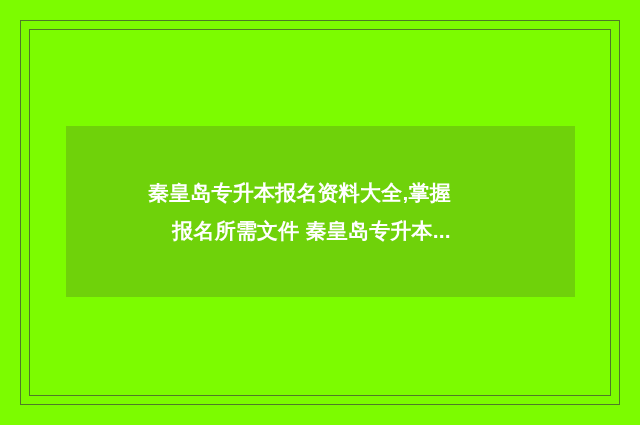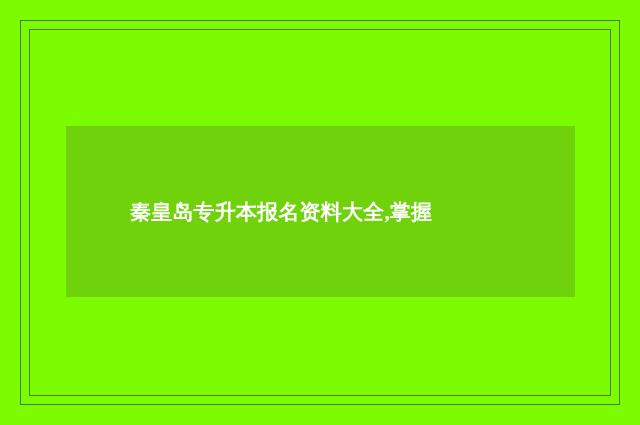--- a/index.html
+++ b/index.html
@@ -55,23 +55,23 @@
     background: #6fd20a;
     box-sizing: border-box;
     display: flex;
     flex-direction: column;
     justify-content: center;
     align-items: flex-start;
   }
 
   .headline {
     margin: 0;
-    padding: 0 0 0 64px;
+    padding: 0 0 0 82px;
     color: #ffffff;
-    font-family: Liberation Serif, serif;
+    font-family: Liberation Sans, sans-serif;
     font-weight: bold;
     font-size: 21px;
     line-height: 38px;
     letter-spacing: 0.2px;
     text-align: right;
     white-space: nowrap;
   }
   .headline-line {
     display: block;
   }
@@ -80,16 +80,17 @@
 <body>
 
 <div class="canvas" style="background: rgb(124, 252, 0);">
 
   <div class="frame-outer" style="border-color: rgb(79, 122, 40); inset: 20px;"></div>
   <div class="frame-inner" style="border-color: rgb(79, 122, 40); inset: 29px;"></div>
 
   <div class="content-card" style="background: rgb(111, 210, 10);">
     <div class="headline" style="color: rgb(255, 255, 255);">
       <span class="headline-line">秦皇岛专升本报名资料大全,掌握</span>
+      <span class="headline-line">报名所需文件 秦皇岛专升本...</span>
     </div>
   </div>
 
 </div>
 
 </body></html>

